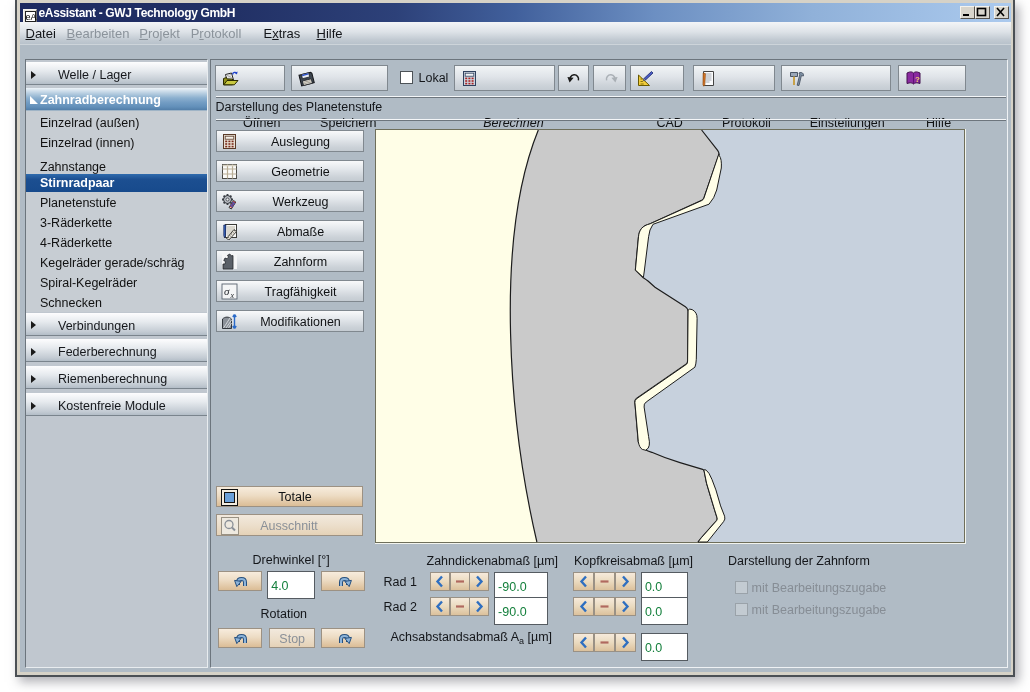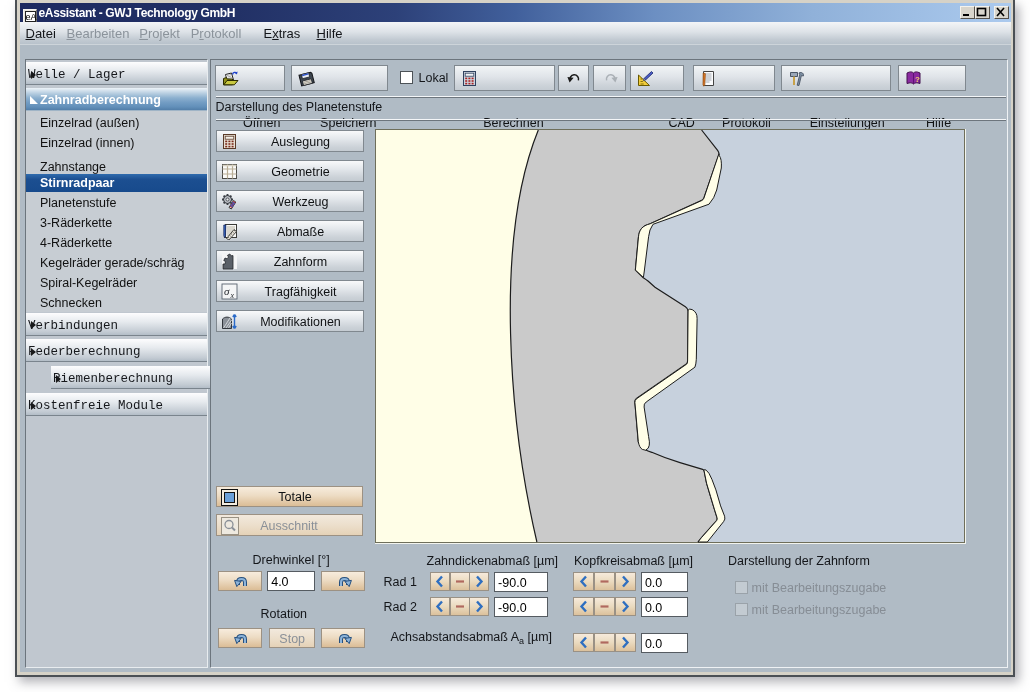--- a/index.html
+++ b/index.html
@@ -19,21 +19,21 @@
 .menu { position:absolute; top:4px; font-size:13px; color:#14161a; }
 .menu u { text-decoration:underline; }
 .menu.dis { color:#8b939b; }
 #content { position:absolute; left:3px; top:45px; width:991px; height:627px; background:#b0bbc5; }
 
 #sidebar { position:absolute; left:5px; top:14px; width:183px; height:609px; background:#c0c7cf; border-left:1px solid #6c757d; border-top:1px solid #6c757d; border-right:1px solid #e8ecef; border-bottom:1px solid #e8ecef; }
 .shead { position:absolute; left:0; width:181px; height:23px;
   background:linear-gradient(180deg,#fdfdfe 0%,#e6eaee 40%,#c3cbd3 85%,#b3bdc7 100%);
   border-bottom:1px solid #7a848d; font-size:12.5px; color:#16181c; }
 .shead .tri { position:absolute; left:4.5px; top:8.5px; width:0; height:0; border-left:5px solid #1a1a1a; border-top:4px solid transparent; border-bottom:4px solid transparent; }
-.shead .lbl { position:absolute; left:2px; top:6px;font-family:Liberation Mono, monospace; }
+.shead .lbl { position:absolute; left:32px; top:6px; }
 #shead2 { position:absolute; left:0; top:28px; width:181px; height:23px;
   background:linear-gradient(180deg,#edf3f8 0%,#b6cde0 25%,#8cb0cf 45%,#739dc4 65%,#6390ba 85%,#527ea9 100%);
   border-bottom:1px solid #9fb4c6; font-size:12.5px; font-weight:bold; color:#ffffff; }
 #shead2 svg { position:absolute; left:4px; top:7.5px; }
 #shead2 .lbl { position:absolute; left:14px; top:5px; }
 .sitem { position:absolute; left:0; width:181px; height:20px; font-size:12.5px; color:#111; }
 .sitem .lbl { position:absolute; left:14px; top:3px; }
 .sitem.sel { background:linear-gradient(180deg,#2f6bad 0%,#1c4f91 30%,#174a8c 100%); color:#fff; font-weight:bold; }
 
 #main { position:absolute; left:189.5px; top:14px; width:798px; height:609px; border-left:1px solid #6c757d; border-top:1px solid #6c757d; border-right:1px solid #eef1f4; border-bottom:1px solid #eef1f4; background:#b0bbc5; }
@@ -43,21 +43,21 @@
 .tbtn .tx { position:absolute; top:6px;margin-top:44px; }
 .groove { position:absolute; height:2px; border-top:1px solid #f4f6f8; border-bottom:0; background:#6d757d; }
 
 .sbtn { position:absolute; left:5px; width:148px; height:22px; background:linear-gradient(180deg,#f8f9fa 0%,#e3e7eb 40%,#ccd2d8 80%,#c4cbd2 100%); border:1px solid #80888f; font-size:12.5px; color:#101214; }
 .sbtn .ic { position:absolute; left:4px; top:2px; width:17px; height:17px; }
 .sbtn .tx { position:absolute; left:24px; right:2px; top:4px; text-align:center; }
 .tanbtn { position:absolute; background:linear-gradient(180deg,#f7ecdd 0%,#eddcc4 45%,#e0c5a2 85%,#dbbd96 100%); border:1px solid #9c9183; font-size:12.5px; color:#101214; }
 .tanbtn.dis { background:linear-gradient(180deg,#f2e9dd 0%,#ecdfcc 50%,#e5d2b7 100%); color:#8a9098; }
 
 .spin { position:absolute; width:20px; height:19px; background:linear-gradient(180deg,#f6eadb 0%,#eadabf 50%,#dcc19c 100%); border:1px solid #9a9185; }
-.inp { position:absolute; height:20px; background:#fff; border:1px solid #555b61; font:12.5px "Liberation Sans",sans-serif; color:#000000; padding:2px 0 0 3px; outline:none; border-radius:0; }
+.inp { position:absolute; height:28px; background:#fff; border:1px solid #555b61; font:12.5px "Liberation Sans",sans-serif; color:#15803d; padding:2px 0 0 3px; outline:none; border-radius:0; }
 .lab { position:absolute; font-size:12.5px; color:#14161a; }
 .lab.dis { color:#868d95; }
 .cb { position:absolute; width:13px; height:13px; background:#fff; border:1px solid #4c5257; }
 .cb.dis { background:#c3cbd2; border:1px solid #9aa2a9; }
 </style>
 </head>
 <body>
 <div id="page">
 <div id="win">
   <div id="titlebar">
@@ -133,21 +133,21 @@
             <div class="lbl">Schnecken</div>
           </div>
       <div class="shead" style="top:252.5px;">
             <div class="tri"></div>
             <div class="lbl">Verbindungen</div>
           </div>
       <div class="shead" style="top:279px;">
             <div class="tri"></div>
             <div class="lbl">Federberechnung</div>
           </div>
-      <div class="shead" style="top:306px;margin-left:25px;">
+      <div class="shead" style="top:306px;">
             <div class="tri"></div>
             <div class="lbl">Riemenberechnung</div>
           </div>
       <div class="shead" style="top:333px;">
             <div class="tri"></div>
             <div class="lbl">Kostenfreie Module</div>
           </div>
     </div>
     <div id="main">
 
@@ -185,42 +185,42 @@
                 <rect x="7.4" y="7.6" width="2" height="1.6"></rect>
                 <rect x="10.6" y="7.6" width="2" height="1.6"></rect>
                 <rect x="4.2" y="10.2" width="2" height="1.6"></rect>
                 <rect x="7.4" y="10.2" width="2" height="1.6"></rect>
                 <rect x="10.6" y="10.2" width="2" height="1.6"></rect>
                 <rect x="4.2" y="12.8" width="2" height="1.6"></rect>
                 <rect x="7.4" y="12.8" width="2" height="1.6"></rect>
                 <rect x="10.6" y="12.8" width="2" height="1.6"></rect>
               </g>
             </svg>
-            <div class="tx" style="left:28px;">Berechnen</div>
+            <div class="tx" style="left:28px;font-style:italic;">Berechnen</div>
           </div>
       <div class="tbtn" style="left:347.7px;width:31px;">
             <svg class="ic" style="left:7px;" viewBox="0 0 17 17">
               <path d="M4.4,11 A4.3,4.3 0 1 1 12.4,10.4" fill="none" stroke="#1a1a1a" stroke-width="1.5"></path>
               <polygon points="1.4,7 7.6,7.7 3.6,12.6" fill="#1a1a1a"></polygon>
             </svg>
           </div>
       <div class="tbtn" style="left:382.4px;width:33px;">
             <svg class="ic" style="left:8px;" viewBox="0 0 17 17">
               <path d="M12.6,11 A4.3,4.3 0 1 0 4.6,10.4" fill="none" stroke="#aab0b6" stroke-width="1.5"></path>
               <polygon points="15.6,7 9.4,7.7 13.4,12.6" fill="#aab0b6"></polygon>
             </svg>
           </div>
       <div class="tbtn" style="left:419px;width:54px;">
             <svg class="ic" viewBox="0 0 17 17">
               <path d="M1.5 15.5 L1.5 5 L12.5 15.5 Z" fill="#f2cc3a" stroke="#6a5a00" stroke-width="1"></path>
               <path d="M3.5 9 l1.6 0 M3.5 11.5 l2.4 0 M3.5 14 l3.2 0" stroke="#6a5a00" stroke-width=".8"></path>
               <path d="M7 8.5 L14.5 1.5 L16 3 L8.5 10 Z" fill="#4a5ac8" stroke="#1a2a6a" stroke-width=".8"></path>
               <path d="M7 8.5 L8.5 10 L6.4 10.6 Z" fill="#f0e0c0" stroke="#1a2a6a" stroke-width=".6"></path>
             </svg>
-            <div class="tx" style="left:38px;text-align:center;">CAD</div>
+            <div class="tx" style="left:26px;text-align:center;">CAD</div>
           </div>
       <div class="tbtn" style="left:482.6px;width:82px;">
             <svg class="ic" viewBox="0 0 17 17">
               <path d="M3.5 1.5 L13.5 1.5 L13.5 15.5 L3.5 15.5 Z" fill="#fbfcfd" stroke="#444"></path>
               <path d="M5.5 4 L11.5 4 M5.5 6 L11.5 6 M5.5 8 L11.5 8 M5.5 10 L11.5 10 M5.5 12 L9.5 12" stroke="#9aa2aa" stroke-width=".9"></path>
               <path d="M3.2 3 L5.4 3.6 L4.8 15 L3.8 16.2 L3 14.8 Z" fill="#e07828" stroke="#8a4a10" stroke-width=".7"></path>
             </svg>
             <div class="tx" style="left:28px;">Protokoll</div>
           </div>
       <div class="tbtn" style="left:570.2px;width:110px;">

